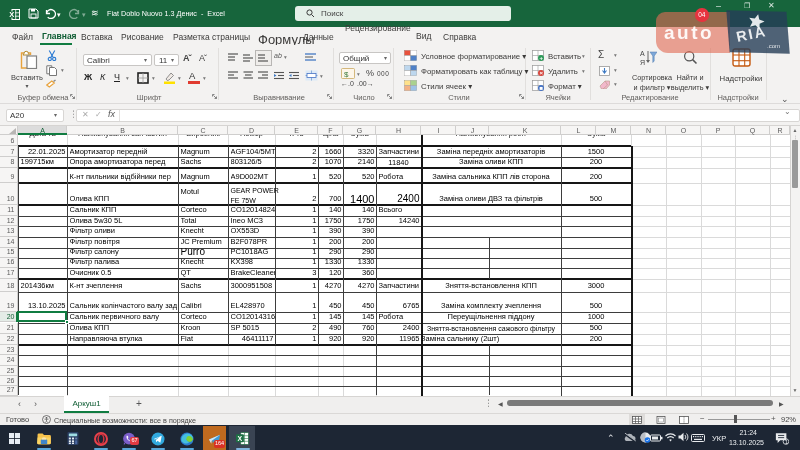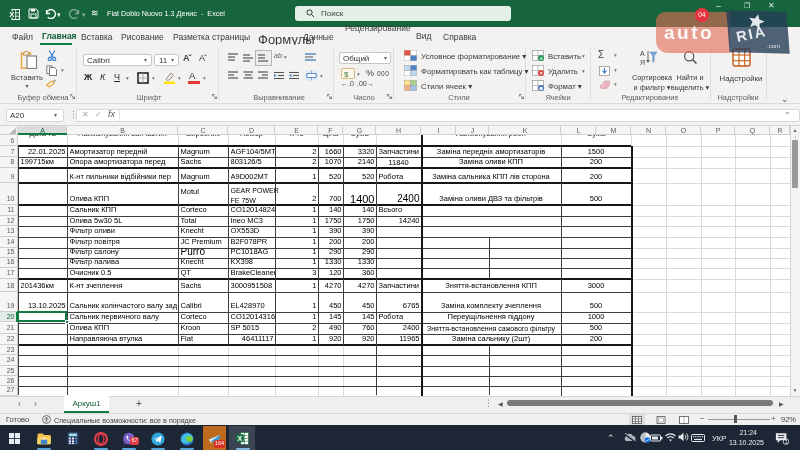--- a/index.html
+++ b/index.html
@@ -612,21 +612,21 @@
 <div class="a" style="left:421px;top:195.0px;width:140px;text-align:center;font-size:7.5px;color:#000;line-height:8.5px;white-space:nowrap;">Заміна оливи ДВЗ та фільтрів</div>
 <div class="a" style="left:561px;top:195.0px;width:70px;text-align:center;font-size:7.5px;color:#000;line-height:8.5px;white-space:nowrap;">500</div>
 <div class="a" style="left:421px;top:282.0px;width:140px;text-align:center;font-size:7.5px;color:#000;line-height:8.5px;white-space:nowrap;">Зняття-встановлення КПП</div>
 <div class="a" style="left:561px;top:282.0px;width:70px;text-align:center;font-size:7.5px;color:#000;line-height:8.5px;white-space:nowrap;">3000</div>
 <div class="a" style="left:421px;top:302.4px;width:140px;text-align:center;font-size:7.5px;color:#000;line-height:8.5px;white-space:nowrap;">Заміна комплекту зчеплення</div>
 <div class="a" style="left:561px;top:302.4px;width:70px;text-align:center;font-size:7.5px;color:#000;line-height:8.5px;white-space:nowrap;">500</div>
 <div class="a" style="left:421px;top:313.0px;width:140px;text-align:center;font-size:7.5px;color:#000;line-height:8.5px;white-space:nowrap;">Переущільнення піддону</div>
 <div class="a" style="left:561px;top:313.0px;width:70px;text-align:center;font-size:7.5px;color:#000;line-height:8.5px;white-space:nowrap;">1000</div>
 <div class="a" style="left:421px;top:324.6px;width:140px;text-align:center;font-size:7px;color:#000;line-height:8px;white-space:nowrap;">Зняття-встановлення сажового фільтру</div>
 <div class="a" style="left:561px;top:324.1px;width:70px;text-align:center;font-size:7.5px;color:#000;line-height:8.5px;white-space:nowrap;">500</div>
-<div class="a" style="left:421px;top:335.3px;width:140px;text-align:center;font-size:7.5px;color:#000;line-height:8.5px;white-space:nowrap;">Заміна сальнику (2шт)</div>
+<div class="a" style="left:421px;top:335.3px;width:140px;text-align:left;font-size:7.5px;color:#000;line-height:8.5px;white-space:nowrap;">Заміна сальнику (2шт)</div>
 <div class="a" style="left:561px;top:335.3px;width:70px;text-align:center;font-size:7.5px;color:#000;line-height:8.5px;white-space:nowrap;">200</div>
 <div class="a" style="left:17px;top:310.9px;width:50px;height:11.600000000000023px;border:2px solid #107C41;"></div>
 <div class="a" style="left:64.5px;top:320.0px;width:4px;height:4px;background:#107C41;border:1px solid #fff;"></div>
 <div class="a" style="left:790px;top:126.0px;width:10px;height:269.5px;background:#f4f3f2;border-left:1px solid #d6d4d2;"></div>
 <div class="a" style="left:792.5px;top:127px;font-size:5px;color:#666;white-space:nowrap;">▲</div>
 <div class="a" style="left:792.5px;top:134px;font-size:6px;color:#888;white-space:nowrap;">⋮</div>
 <div class="a" style="left:792px;top:140px;width:6px;height:48px;background:#9a9a9a;border-radius:1px;"></div>
 <div class="a" style="left:792.5px;top:387px;font-size:5px;color:#666;white-space:nowrap;">▼</div>
 <div class="a" style="left:0px;top:395.5px;width:800px;height:17.5px;background:#f0efee;border-top:1px solid #d6d4d2;"></div>
 <div class="a" style="left:18px;top:399px;font-size:9px;color:#555;white-space:nowrap;">‹</div>

